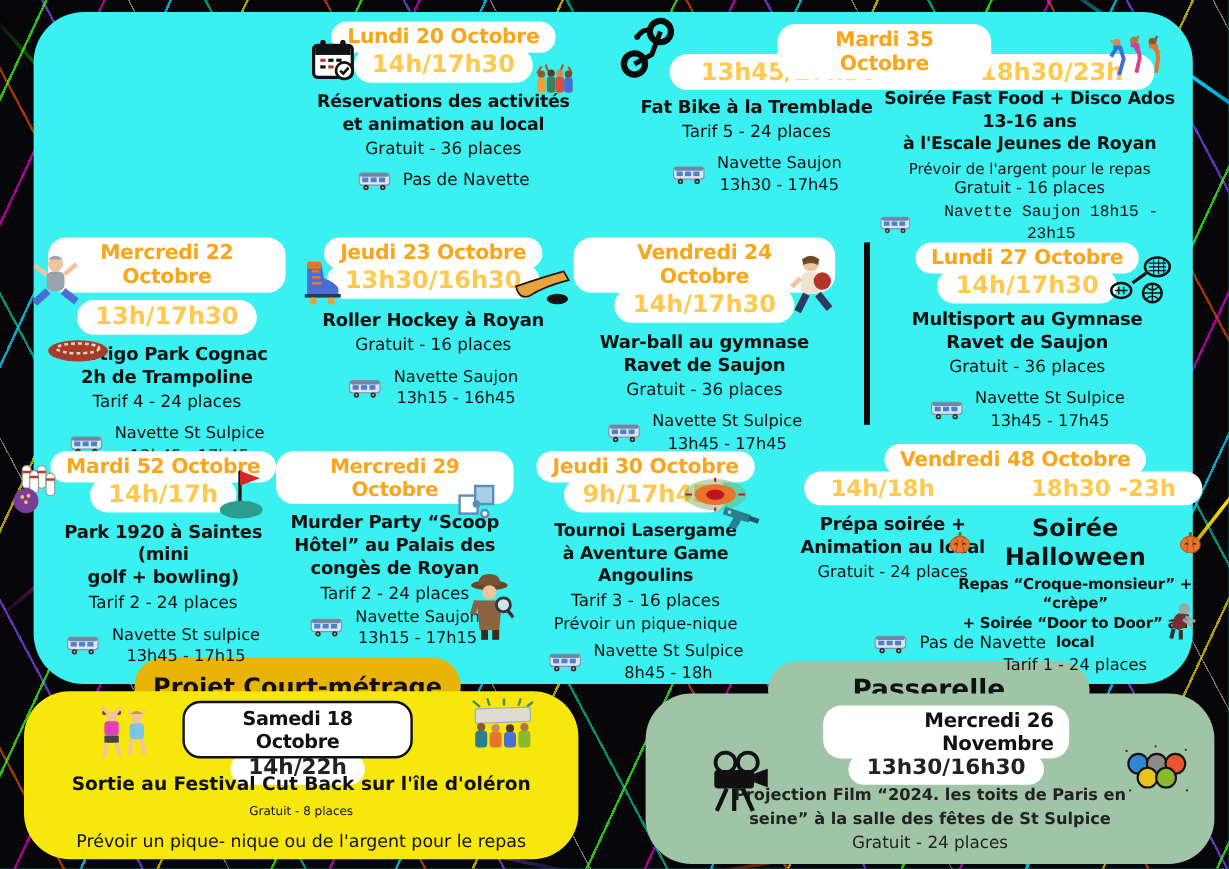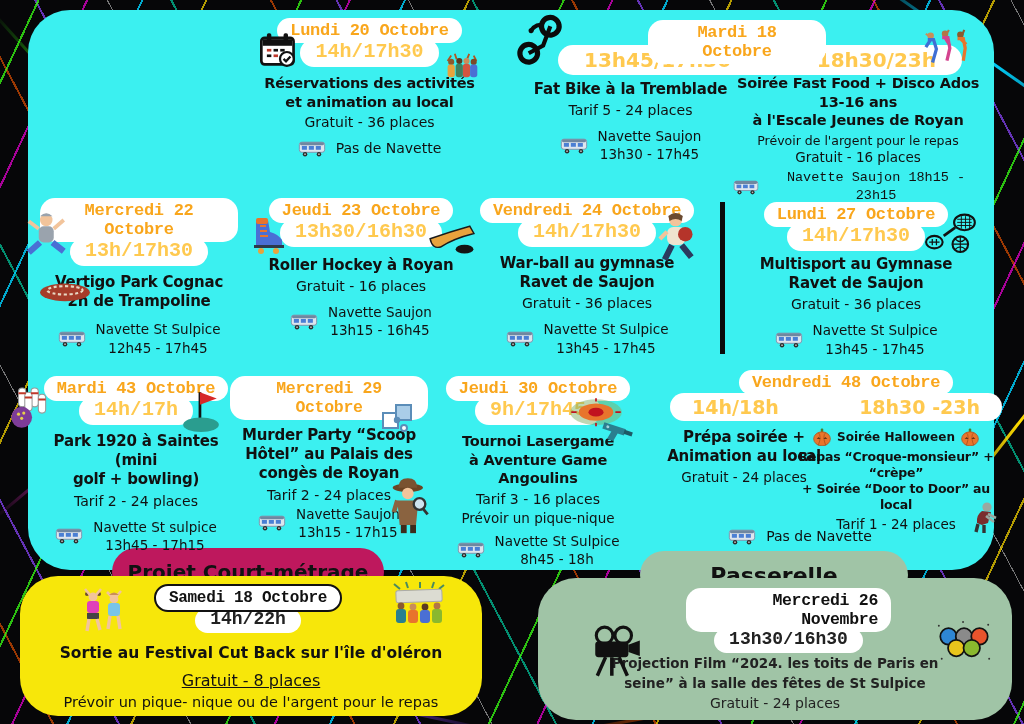--- a/index.html
+++ b/index.html
@@ -17,44 +17,44 @@
       repeating-linear-gradient(62deg,transparent 0 46px,rgba(255,90,0,.6) 46px 48px,transparent 48px 104px,rgba(140,70,255,.7) 104px 106px,transparent 106px 168px,rgba(255,255,255,.45) 168px 169px,transparent 169px 224px,rgba(0,255,200,.55) 224px 226px,transparent 226px 266px);
   }
   .streak{position:absolute;height:3px;border-radius:3px;z-index:0;}
   .panel{position:absolute;z-index:1;}
   .panel-main{left:28px;top:10px;width:966px;height:560px;border-radius:42px;background:#3BF0F0;}
   .title-box{
     position:absolute;left:62px;top:44px;width:178px;height:108px;
     border:11px solid #0b0b0b;border-radius:36px;display:flex;align-items:center;justify-content:center;
     text-align:center;font-weight:800;font-size:25px;line-height:1.3;white-space:pre-line;letter-spacing:-.5px;
   }
-  .stack{position:absolute;display:flex;flex-direction:column;align-items:center;z-index:3;font-family:Liberation Mono, monospace;}
+  .stack{position:absolute;display:flex;flex-direction:column;align-items:center;z-index:3;}
   .pill{background:#fff;border-radius:15px;text-align:center;}
   .date-pill{padding:3px 13px;font-size:17px;font-weight:800;color:#F9A61C;z-index:2;letter-spacing:-.3px;}
   .time-pill{margin-top:-4px;padding:1px 15px 4px;font-size:20px;font-weight:700;color:#FFC94F;}
   .wide-pill{position:absolute;background:#fff;border-radius:16px;display:flex;align-items:center;justify-content:space-between;color:#FFC94F;font-weight:700;z-index:2;}
   .card{position:absolute;text-align:center;z-index:3;}
   .desc{font-weight:700;font-size:15px;line-height:1.28;white-space:pre-line;letter-spacing:-.2px;}
   .info{font-size:14px;margin-top:3px;font-weight:500;}
   .note{font-size:12.5px;margin-top:3px;font-weight:500;}
   .nav-row{display:flex;align-items:center;justify-content:center;gap:10px;margin-top:9px;}
   .nav-text{font-size:13.5px;font-weight:500;white-space:pre-line;line-height:1.35;text-align:center;}
   .icon{position:absolute;z-index:4;line-height:0;}
   .divider{position:absolute;left:720px;top:202px;width:5px;height:152px;background:#0b0b0b;z-index:3;}
   .tab{position:absolute;display:flex;align-items:center;justify-content:center;z-index:1;font-weight:800;}
   .tab span{text-decoration:underline;text-underline-offset:4px;text-decoration-thickness:2.5px;}
-  .tab-yellow{left:112px;top:548px;width:272px;height:48px;background:#be185d;border-radius:24px;font-size:20px;}
+  .tab-yellow{left:112px;top:548px;width:272px;height:48px;background:#eab308;border-radius:24px;font-size:20px;}
   .tab-green{left:640px;top:551px;width:268px;height:48px;background:#A0C4A6;border-radius:24px;font-size:22px;}
   .panel-yellow{left:20px;top:576px;width:462px;height:140px;border-radius:38px;background:#F7E70A;z-index:2;}
   .panel-green{left:538px;top:578px;width:474px;height:142px;border-radius:38px;background:#A0C4A6;z-index:2;}
   .dark-date{color:#111 !important;}
   .dark-time{color:#222 !important;font-weight:600;}
   .bordered{border:2.5px solid #111;}
   .abs-text{position:absolute;text-align:center;z-index:3;}
-  .halo-title{display:flex;align-items:center;justify-content:center;gap:5px;font-weight:800;font-size:12px;}
+  .halo-title{display:flex;align-items:center;justify-content:space-between;gap:5px;font-weight:800;font-size:20px;}
 </style>
 </head>
 <body>
 
 <div class="bg"></div>
 <div class="streak" style="left:-60px;top:130px;width:320px;transform:rotate(48deg);background:linear-gradient(90deg,transparent,#39ff14,transparent);"></div>
 <div class="streak" style="left:-40px;top:420px;width:300px;transform:rotate(-40deg);background:linear-gradient(90deg,transparent,#ff2fd6,transparent);"></div>
 <div class="streak" style="left:820px;top:60px;width:340px;transform:rotate(35deg);background:linear-gradient(90deg,transparent,#00d2ff,transparent);"></div>
 <div class="streak" style="left:860px;top:420px;width:320px;transform:rotate(-52deg);background:linear-gradient(90deg,transparent,#ffdc00,transparent);"></div>
 <div class="streak" style="left:120px;top:690px;width:380px;transform:rotate(12deg);background:linear-gradient(90deg,transparent,#8c46ff,transparent);"></div>
@@ -116,21 +116,21 @@
       <circle cx="17" cy="10" r="3.4" fill="#5b3a21"></circle>
       <circle cx="25" cy="10" r="3.4" fill="#c98d5a"></circle>
       <circle cx="33" cy="11" r="3.4" fill="#7a4a28"></circle>
       <rect x="4" y="14" width="8" height="14" rx="3" fill="#e8a33d"></rect>
       <rect x="13" y="13" width="8" height="15" rx="3" fill="#3f7f5f"></rect>
       <rect x="21" y="13" width="8" height="15" rx="3" fill="#d4543f"></rect>
       <rect x="29" y="14" width="8" height="14" rx="3" fill="#4a6fd4"></rect>
     </svg></span>
 
 <div class="stack" style="left:648px;top:20px;width:178px;">
-  <div class="pill date-pill">Mardi 18 Octobre</div>
+  <div class="pill date-pill">Mardi 35 Octobre</div>
 </div>
 <div class="wide-pill" style="left:558px;top:45px;width:352px;height:30px;padding:0 26px;font-size:20px;">
   <span>13h45/17h30</span>
   <span>18h30/23h</span>
 </div>
 <span class="icon" style="left:512px;top:16px;transform:rotate(-10deg);"><svg viewBox="0 0 52 46" width="54">
       <circle cx="14" cy="34" r="8.5" fill="none" stroke="#0b0b0b" stroke-width="5"></circle>
       <circle cx="39" cy="12" r="8.5" fill="none" stroke="#0b0b0b" stroke-width="5"></circle>
       <path d="M14 34 L29 29 L39 12" stroke="#0b0b0b" stroke-width="4" fill="none"></path>
       <path d="M20 13 q7 -7 12 -2" stroke="#0b0b0b" stroke-width="4" fill="none"></path>
@@ -184,26 +184,27 @@
           <circle cx="11" cy="24" r="3.5" fill="#2b2b2b"></circle>
           <circle cx="33" cy="24" r="3.5" fill="#2b2b2b"></circle>
           <circle cx="11" cy="24" r="1.4" fill="#bbb"></circle>
           <circle cx="33" cy="24" r="1.4" fill="#bbb"></circle>
         </svg></span>
     <span class="nav-text">Navette Saujon 18h15 - 23h15</span>
   </div>
 </div>
 
 <div class="card" style="left:40px;top:198px;width:198px;">
-  <div class="stack" style="position:relative;">
+  <div class="stack" style="position:relative;gap:10px;">
     <div class="pill date-pill">Mercredi 22 Octobre</div>
     <div class="pill time-pill">13h/17h30</div>
   </div>
   <div class="desc" style="margin-top:7px;">Vertigo Park Cognac
 2h de Trampoline</div>
+  <div class="info">Tarif 4 - 24 places</div>
   <div class="nav-row">
     <span class="icon" style="position:static;"><svg viewBox="0 0 44 30" width="28" height="19">
           <rect x="2" y="5" width="40" height="16" rx="4" fill="#dde6ee" stroke="#7d93ad" stroke-width="1.5"></rect>
           <rect x="3" y="5" width="38" height="5" rx="2.5" fill="#6f87a0"></rect>
           <rect x="6" y="11" width="8" height="6" fill="#4a7fd4"></rect>
           <rect x="17" y="11" width="8" height="6" fill="#4a7fd4"></rect>
           <rect x="28" y="11" width="8" height="6" fill="#4a7fd4"></rect>
           <circle cx="11" cy="24" r="3.5" fill="#2b2b2b"></circle>
           <circle cx="33" cy="24" r="3.5" fill="#2b2b2b"></circle>
           <circle cx="11" cy="24" r="1.4" fill="#bbb"></circle>
@@ -325,21 +326,21 @@
       <path d="M31 7 h14 M31 10 h14 M31 13 h14 M35 4 v12 M39 4 v12 M43 4 v12" stroke="#111" stroke-width=".9"></path>
       <path d="M29 15 L18 23" stroke="#111" stroke-width="2.6"></path>
       <ellipse cx="9" cy="29" rx="8" ry="6" fill="none" stroke="#111" stroke-width="2"></ellipse>
       <path d="M4 29 h10 M7 26 v6 M11 26 v6" stroke="#111" stroke-width="1.2"></path>
       <circle cx="34" cy="31" r="7.5" fill="none" stroke="#111" stroke-width="2"></circle>
       <path d="M27 31 h15 M34 24 v15 M29 26 q5 5 10 0 M29 36 q5 -5 10 0" stroke="#111" stroke-width="1.1" fill="none"></path>
     </svg></span>
 
 <div class="card" style="left:35px;top:376px;width:202px;">
   <div class="stack" style="position:relative;">
-    <div class="pill date-pill">Mardi 43 Octobre</div>
+    <div class="pill date-pill">Mardi 52 Octobre</div>
     <div class="pill time-pill">14h/17h</div>
   </div>
   <div class="desc" style="margin-top:7px;">Park 1920 à Saintes (mini
 golf + bowling)</div>
   <div class="info">Tarif 2 - 24 places</div>
   <div class="nav-row">
     <span class="icon" style="position:static;"><svg viewBox="0 0 44 30" width="28" height="19">
           <rect x="2" y="5" width="40" height="16" rx="4" fill="#dde6ee" stroke="#7d93ad" stroke-width="1.5"></rect>
           <rect x="3" y="5" width="38" height="5" rx="2.5" fill="#6f87a0"></rect>
           <rect x="6" y="11" width="8" height="6" fill="#4a7fd4"></rect>
@@ -531,21 +532,21 @@
       <circle cx="13" cy="26" r="3.4" fill="#8a5a2f"></circle>
       <circle cx="25" cy="27" r="3.4" fill="#c98d5a"></circle>
       <circle cx="37" cy="27" r="3.4" fill="#5b3a21"></circle>
       <circle cx="49" cy="26" r="3.4" fill="#b37645"></circle>
       <rect x="8" y="29" width="10" height="14" rx="3" fill="#2a7f8f"></rect>
       <rect x="20" y="30" width="10" height="13" rx="3" fill="#e8742c"></rect>
       <rect x="32" y="30" width="10" height="13" rx="3" fill="#4a6fd4"></rect>
       <rect x="44" y="29" width="10" height="14" rx="3" fill="#8ab82e"></rect>
     </svg></span>
 <div class="abs-text" style="left:40px;top:644px;width:422px;font-weight:700;font-size:15.5px;">Sortie au Festival Cut Back sur l'île d'oléron</div>
-<div class="abs-text" style="left:40px;top:671px;width:422px;font-size:16px;font-weight:500;text-decoration:underline;">Gratuit - 8 places</div>
+<div class="abs-text" style="left:40px;top:671px;width:422px;font-size:10px;font-weight:500;">Gratuit - 8 places</div>
 <div class="abs-text" style="left:28px;top:694px;width:446px;font-size:14.5px;font-weight:500;">Prévoir un pique- nique ou de l'argent pour le repas</div>
 
 <div class="stack" style="left:686px;top:588px;width:205px;">
   <div class="pill date-pill dark-date" style="font-size:16.5px;text-align:right;">Mercredi 26 Novembre</div>
   <div class="pill time-pill dark-time" style="font-size:18px;">13h30/16h30</div>
 </div>
 <span class="icon" style="left:588px;top:624px;"><svg viewBox="0 0 56 56" width="58">
       <circle cx="16" cy="11" r="8" fill="none" stroke="#111" stroke-width="3"></circle>
       <circle cx="34" cy="11" r="8" fill="none" stroke="#111" stroke-width="3"></circle>
       <rect x="7" y="17" width="32" height="15" rx="3" fill="#111"></rect>

